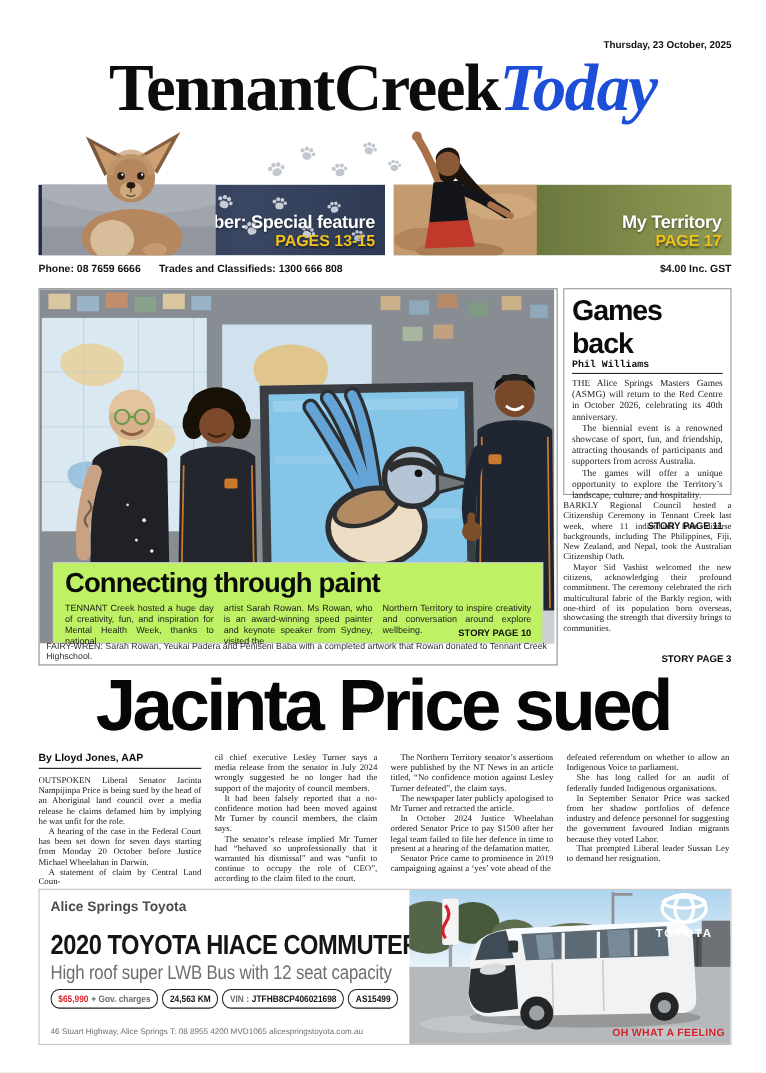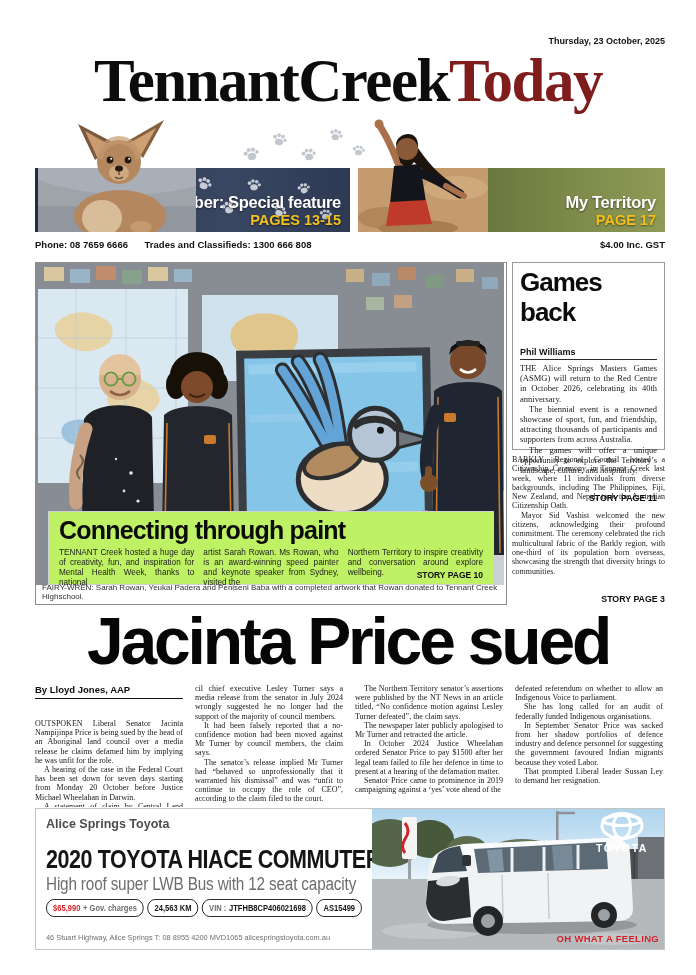--- a/index.html
+++ b/index.html
@@ -3,21 +3,21 @@
 <meta charset="utf-8">
 <style>
   html,body{margin:0;padding:0;background:#e8e8e8;}
   .page{position:relative;width:696px;height:975px;margin:0 auto;background:#ffffff;
         font-family:"Liberation Sans",sans-serif;overflow:hidden;color:#111;}
   
   .dateline{position:absolute;top:36px;right:31px;font-size:9px;font-weight:bold;color:#121212;}
   .masthead{position:absolute;top:50px;left:0;width:100%;text-align:center;
             font-family:"Liberation Serif",serif;font-weight:bold;font-size:61px;line-height:62px;
             letter-spacing:-1.5px;color:#0c0c0c;white-space:nowrap;}
-  .mh-blue{color:#7f1d1d;}
+  .mh-blue{font-style:italic;color:#1d4ed8;}
   
   .banner{position:absolute;top:168px;height:64px;}
   .banner-dog{left:35px;width:315px;background:linear-gradient(90deg,#222b42,#3a4762 60%,#2e3a54);}
   .banner-terr{left:358px;width:307px;background:linear-gradient(90deg,#4d5a2b,#7e8a4a 70%,#8e9a55);}
   .banner-label{position:absolute;right:9px;bottom:4px;text-align:right;line-height:1.12;}
   .b-title{font-size:16.5px;font-weight:bold;color:#fff;text-shadow:0 1px 2px rgba(0,0,0,.55);letter-spacing:-.3px;}
   .b-pages{font-size:14.5px;font-weight:bold;color:#f3c01c;text-shadow:0 1px 2px rgba(0,0,0,.5);}
   .fig{position:absolute;}
   .paw{position:absolute;}
   
@@ -30,36 +30,36 @@
   .inset{position:absolute;left:13px;top:249px;width:444px;height:72px;background:#bef264;box-shadow:0 0 0 1px #d0d0d0;}
   .inset-h{margin:4px 10px 3px;font-size:25px;font-weight:bold;letter-spacing:-.8px;color:#0b0b0b;}
   .inset-cols{display:flex;gap:9px;margin:0 10px;}
   .inset-cols p{margin:0;flex:1;font-family:Liberation Sans, sans-serif;font-size:8.2px;line-height:10px;text-align:justify;color:#1c1c1c;}
   .inset-ref{position:absolute;right:10px;bottom:4px;font-size:8.5px;font-weight:bold;color:#0c0c0c;}
   .caption{position:absolute;left:6px;right:6px;bottom:3px;font-size:8px;color:#2f2f2f;}
   
   .games-box{position:absolute;left:512px;top:262px;width:153px;height:188px;border:1px solid #999;
              box-sizing:border-box;padding:4px 7px;}
   .g-h{font-size:26px;font-weight:bold;letter-spacing:-1px;line-height:30px;color:#0b0b0b;}
-  .g-by{font-size:9px;font-weight:bold;margin-top:20px;padding-bottom:2px;border-bottom:1px solid #2a2a2a;}
+  .g-by{font-size:9px;font-weight:bold;margin-top:0;padding-bottom:2px;border-bottom:1px solid #2a2a2a;font-family:Liberation Mono, monospace;}
   .games-box .body{margin-top:3px;}
   .games-box p{margin:0;font-family:"Liberation Serif",serif;font-size:8.5px;line-height:10.2px;text-align:justify;color:#1a1a1a;}
   .citizens{position:absolute;left:512px;top:450px;width:153px;}
   .c-h{font-size:26px;font-weight:bold;letter-spacing:-1.2px;line-height:30px;color:#0b0b0b;}
   .citizens .body{margin-top:5px;}
   .citizens p{margin:0;font-family:"Liberation Serif",serif;font-size:8px;line-height:9.3px;text-align:justify;color:#1a1a1a;}
   .ind{text-indent:9px;}
   .ref{font-size:8.8px;font-weight:bold;text-align:right;margin-top:18px;color:#0c0c0c;}
   
   .mainhead{position:absolute;left:30px;top:608px;width:636px;margin:0;text-align:center;
             font-size:66px;line-height:67px;font-weight:bold;letter-spacing:-3.2px;color:#060606;white-space:nowrap;}
   .cols{position:absolute;left:35px;top:684px;width:628px;height:123px;display:flex;gap:12px;overflow:hidden;}
   .col{width:148px;}
   .col p{margin:0;font-family:"Liberation Serif",serif;font-size:8px;line-height:9.2px;text-align:justify;color:#171717;}
-  .byline{font-size:9.5px;font-weight:bold;padding-bottom:3px;border-bottom:1.5px solid #111;margin-bottom:20px;color:#0c0c0c;}
+  .byline{font-size:9.5px;font-weight:bold;padding-bottom:3px;border-bottom:1.5px solid #111;margin-bottom:6px;color:#0c0c0c;}
   
   .ad{position:absolute;left:35px;top:808px;width:630px;height:142px;border:1px solid #c4c4c4;box-sizing:border-box;background:#fff;}
   .ad-left{position:absolute;left:0;top:0;width:336px;height:100%;}
   .dealer{position:absolute;top:8px;left:10px;font-size:12.5px;font-weight:bold;color:#4d4d4f;}
   .ad-h{position:absolute;top:36px;left:10px;font-size:25px;font-weight:bold;color:#151515;white-space:nowrap;
         transform:scaleX(.86);transform-origin:left;letter-spacing:-.5px;}
   .ad-s{position:absolute;top:65px;left:10px;font-size:18px;color:#6d6e71;white-space:nowrap;
         transform:scaleX(.85);transform-origin:left;letter-spacing:-.2px;}
   .pills{position:absolute;top:90px;left:10px;display:flex;gap:4px;white-space:nowrap;
          transform:scaleX(.88);transform-origin:left;}

